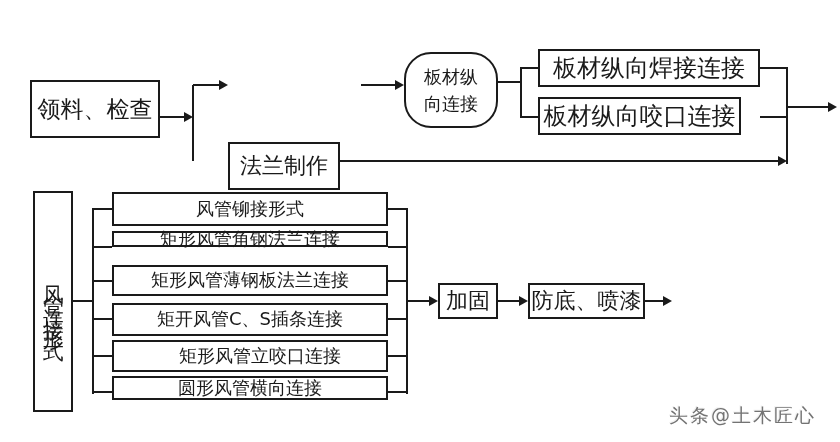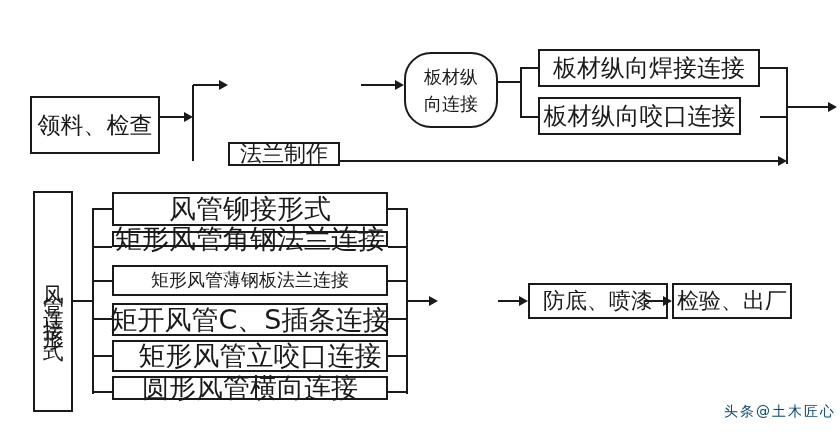--- a/index.html
+++ b/index.html
@@ -11,43 +11,43 @@
   .box{
     position:absolute;box-sizing:border-box;border:2px solid #1a1a1a;background:#ffffff;
     display:flex;align-items:center;justify-content:center;text-align:center;
     line-height:1.25;white-space:nowrap;
   }
   .h{position:absolute;height:2px;background:#1a1a1a;}
   .v{position:absolute;width:2px;background:#1a1a1a;}
   .ah{position:absolute;width:0;height:0;border-top:5px solid transparent;
       border-bottom:5px solid transparent;border-left:9px solid #1a1a1a;}
   
-  .bx-receive{left:30px;top:96px;width:130px;height:58px;font-size:23px;}
+  .bx-receive{left:30px;top:80px;width:130px;height:58px;font-size:23px;}
   .bx-cut{left:228px;top:64px;width:133px;height:44px;font-size:24px;}
-  .bx-flange{left:228px;top:142px;width:112px;height:24px;font-size:22px;}
+  .bx-flange{left:228px;top:142px;width:112px;height:48px;font-size:22px;}
   .bx-long{left:404px;top:52px;width:94px;height:76px;font-size:18px;white-space:normal;border-radius:27px;}
   .bx-long span{display:block;width:70px;text-align:center;line-height:1.5;}
   .bx-weld{left:538px;top:49px;width:222px;height:38px;font-size:24px;}
   .bx-seam{left:538px;top:97px;width:203px;height:38px;font-size:24px;}
   
   .bx-cat{left:33px;top:191px;width:40px;height:221px;font-size:21px;
           writing-mode:vertical-rl;text-orientation:upright;letter-spacing:11px;white-space:normal;}
-  .opt{left:112px;width:276px;font-size:27px;}
+  .opt{left:112px;width:276px;font-size:18px;}
   .opt1{top:192px;height:34px;}
   .opt2{top:231px;height:16px;}
   .opt3{top:265px;height:31px;font-size:18px;}
   .opt4{top:303px;height:33px;}
   .opt5{top:340px;height:32px;padding-left:20px;}
   .opt6{top:376px;height:24px;}
   .bx-reinforce{left:438px;top:283px;width:60px;height:36px;font-size:22px;}
-  .bx-paint{left:528px;top:283px;width:140px;height:36px;font-size:22px;}
+  .bx-paint{left:528px;top:283px;width:117px;height:36px;font-size:22px;}
   .bx-inspect{left:672px;top:283px;width:120px;height:36px;font-size:22px;}
   .watermark{
-    position:absolute;right:4px;top:403px;font-size:14px;letter-spacing:2px;
-    color:#0c4a6e;text-shadow:1px 1px 0 #ffffff,-1px -1px 0 #f2f2f2;white-space:nowrap;
+    position:absolute;right:24px;top:403px;font-size:19px;letter-spacing:2px;
+    color:#737373;text-shadow:1px 1px 0 #ffffff,-1px -1px 0 #f2f2f2;white-space:nowrap;
   }
 </style>
 </head>
 <body>
 
 <div class="canvas">
 
   <div class="box bx-receive">领料、检查</div>
   <div class="box bx-flange">法兰制作</div>
   <div class="box bx-long">
@@ -95,22 +95,22 @@
   <div class="h" style="left:388px;top:208px;width:20px;"></div>
   <div class="h" style="left:388px;top:246px;width:20px;"></div>
   <div class="h" style="left:388px;top:280px;width:20px;"></div>
   <div class="h" style="left:388px;top:318px;width:20px;"></div>
   <div class="h" style="left:388px;top:355px;width:20px;"></div>
   <div class="h" style="left:388px;top:391px;width:20px;"></div>
   <div class="v" style="left:406px;top:208px;height:186px;"></div>
   <div class="h" style="left:408px;top:300px;width:22px;"></div>
   <div class="ah" style="left:429px;top:296px;"></div>
 
+  <div class="box bx-reinforce">加固</div>
   <div class="h" style="left:498px;top:300px;width:22px;"></div>
   <div class="ah" style="left:519px;top:296px;"></div>
   <div class="box bx-paint">防底、喷漆</div>
   <div class="h" style="left:644px;top:300px;width:20px;"></div>
   <div class="ah" style="left:663px;top:296px;"></div>
-  <div class="box bx-inspect">检验、出厂</div>
 
   <div class="watermark">头条@土木匠心</div>
 
 </div>
 
 </body></html>

